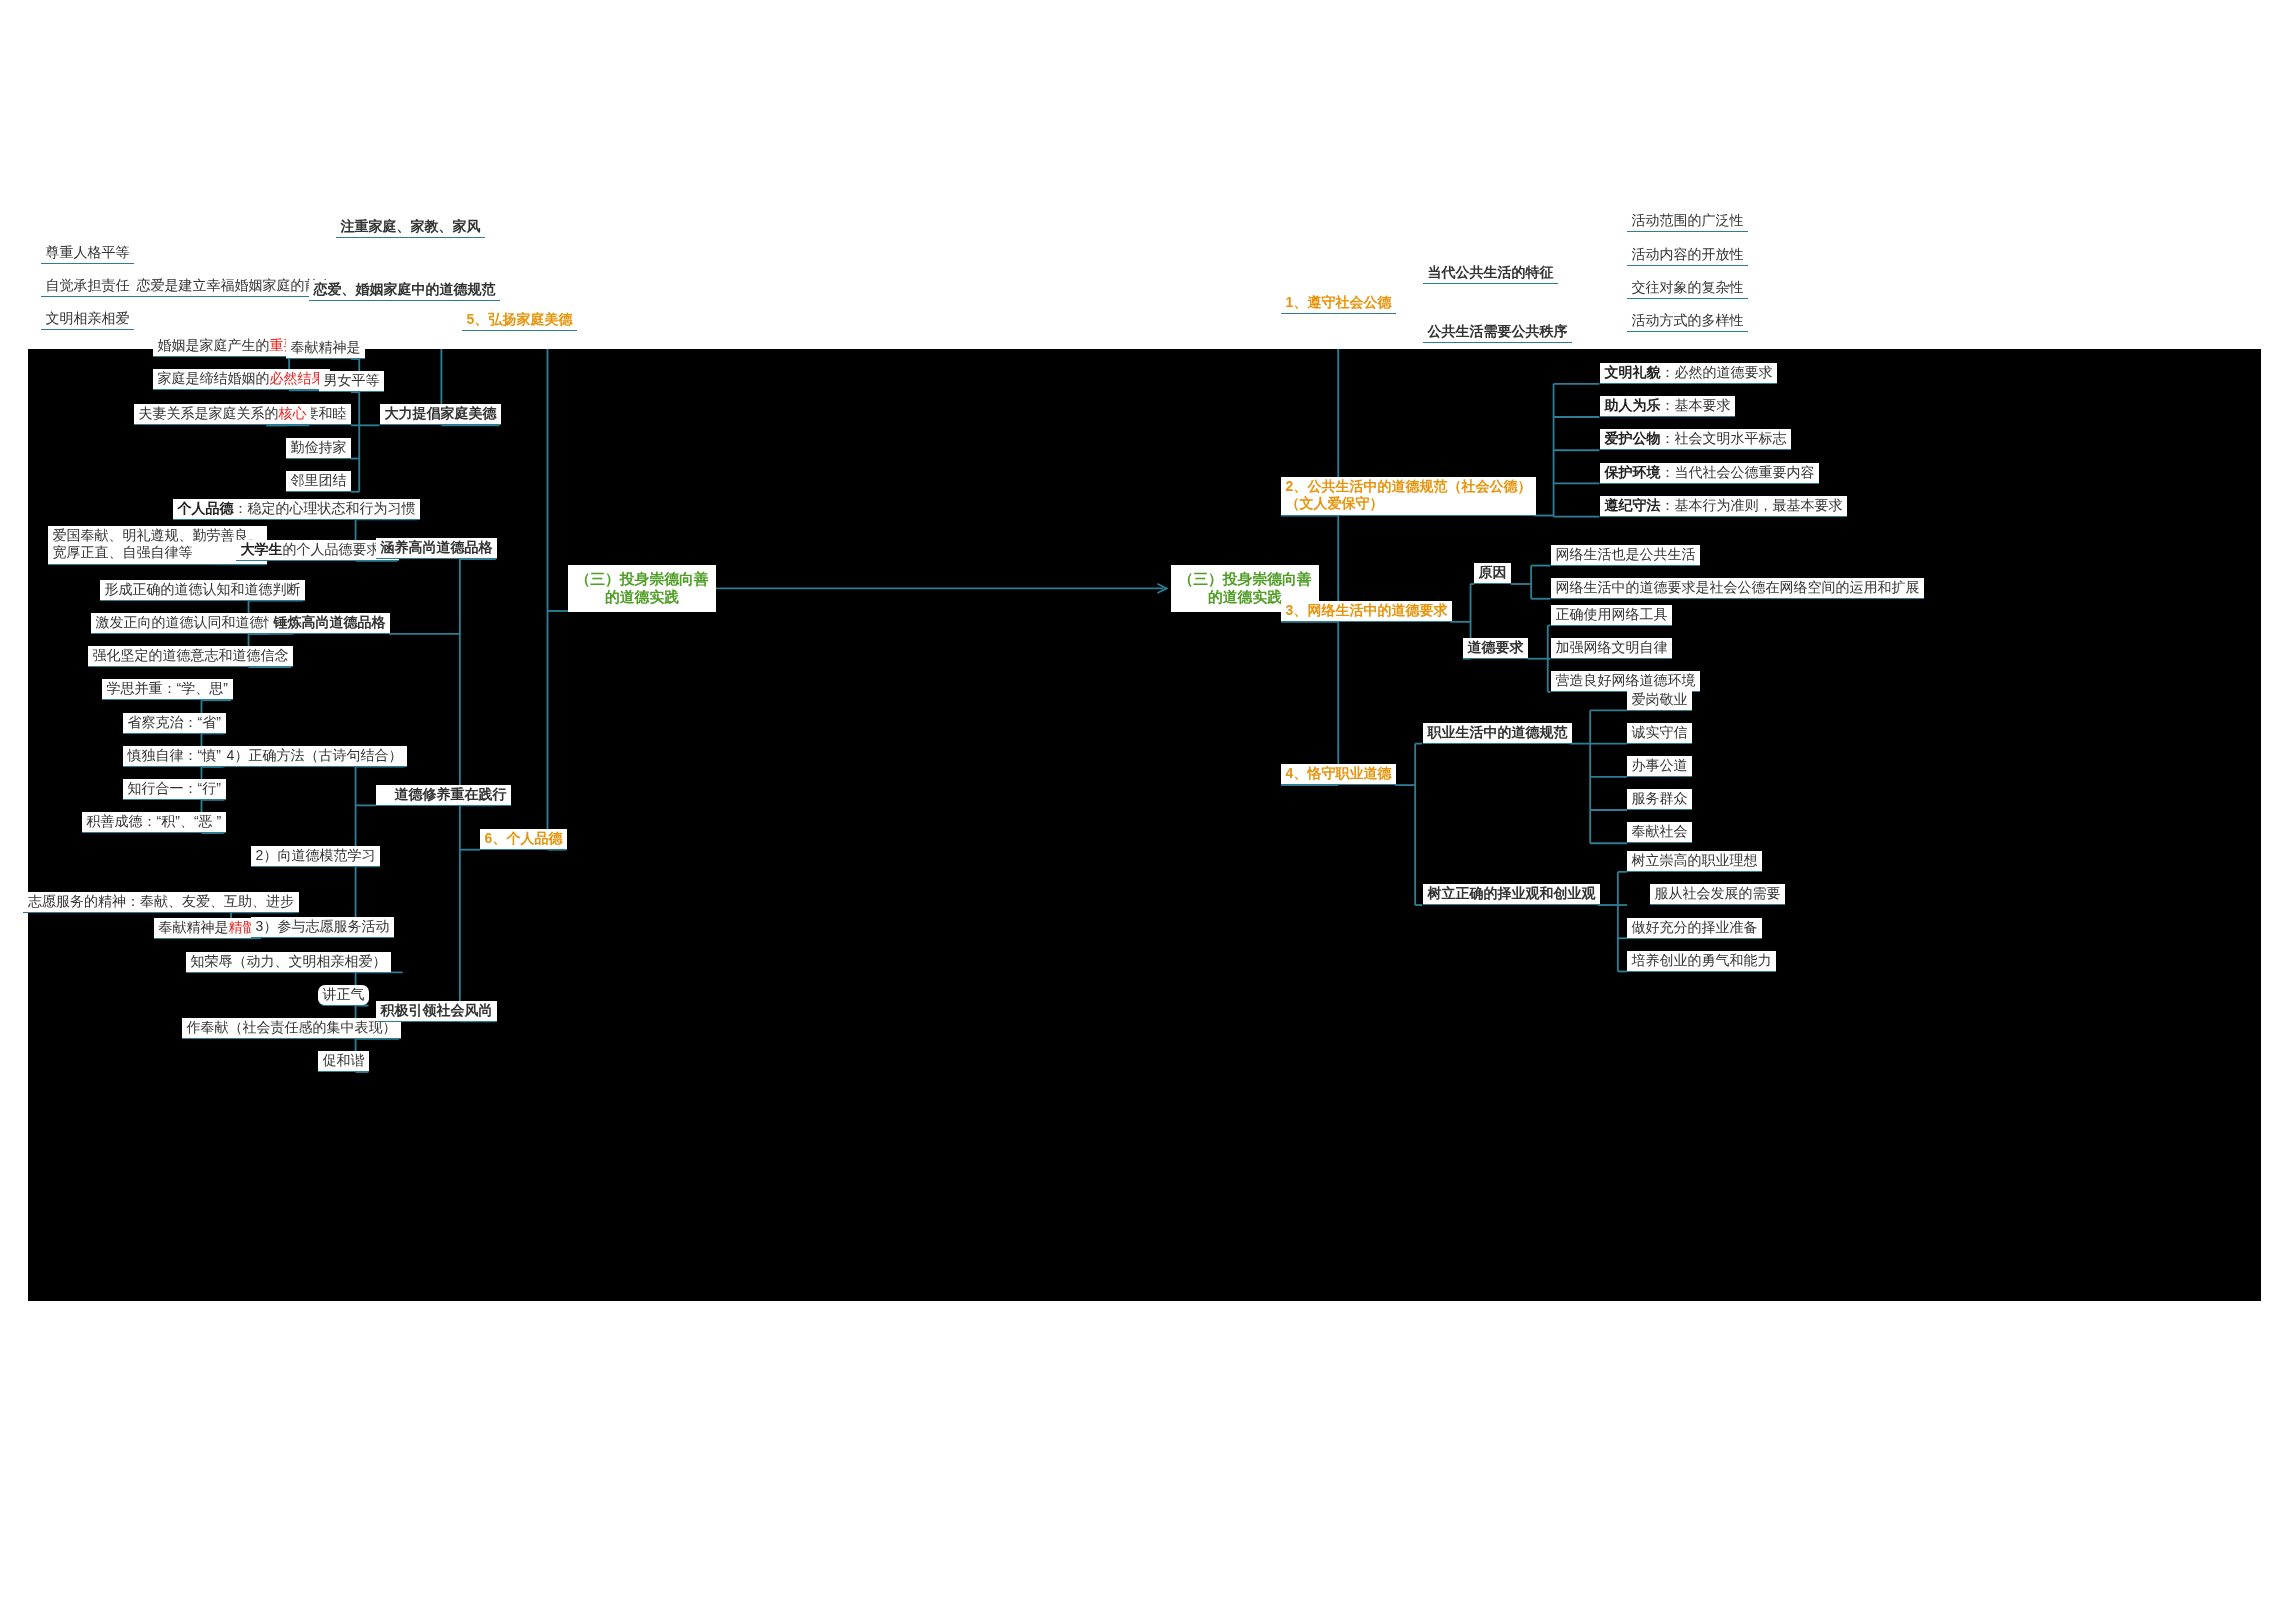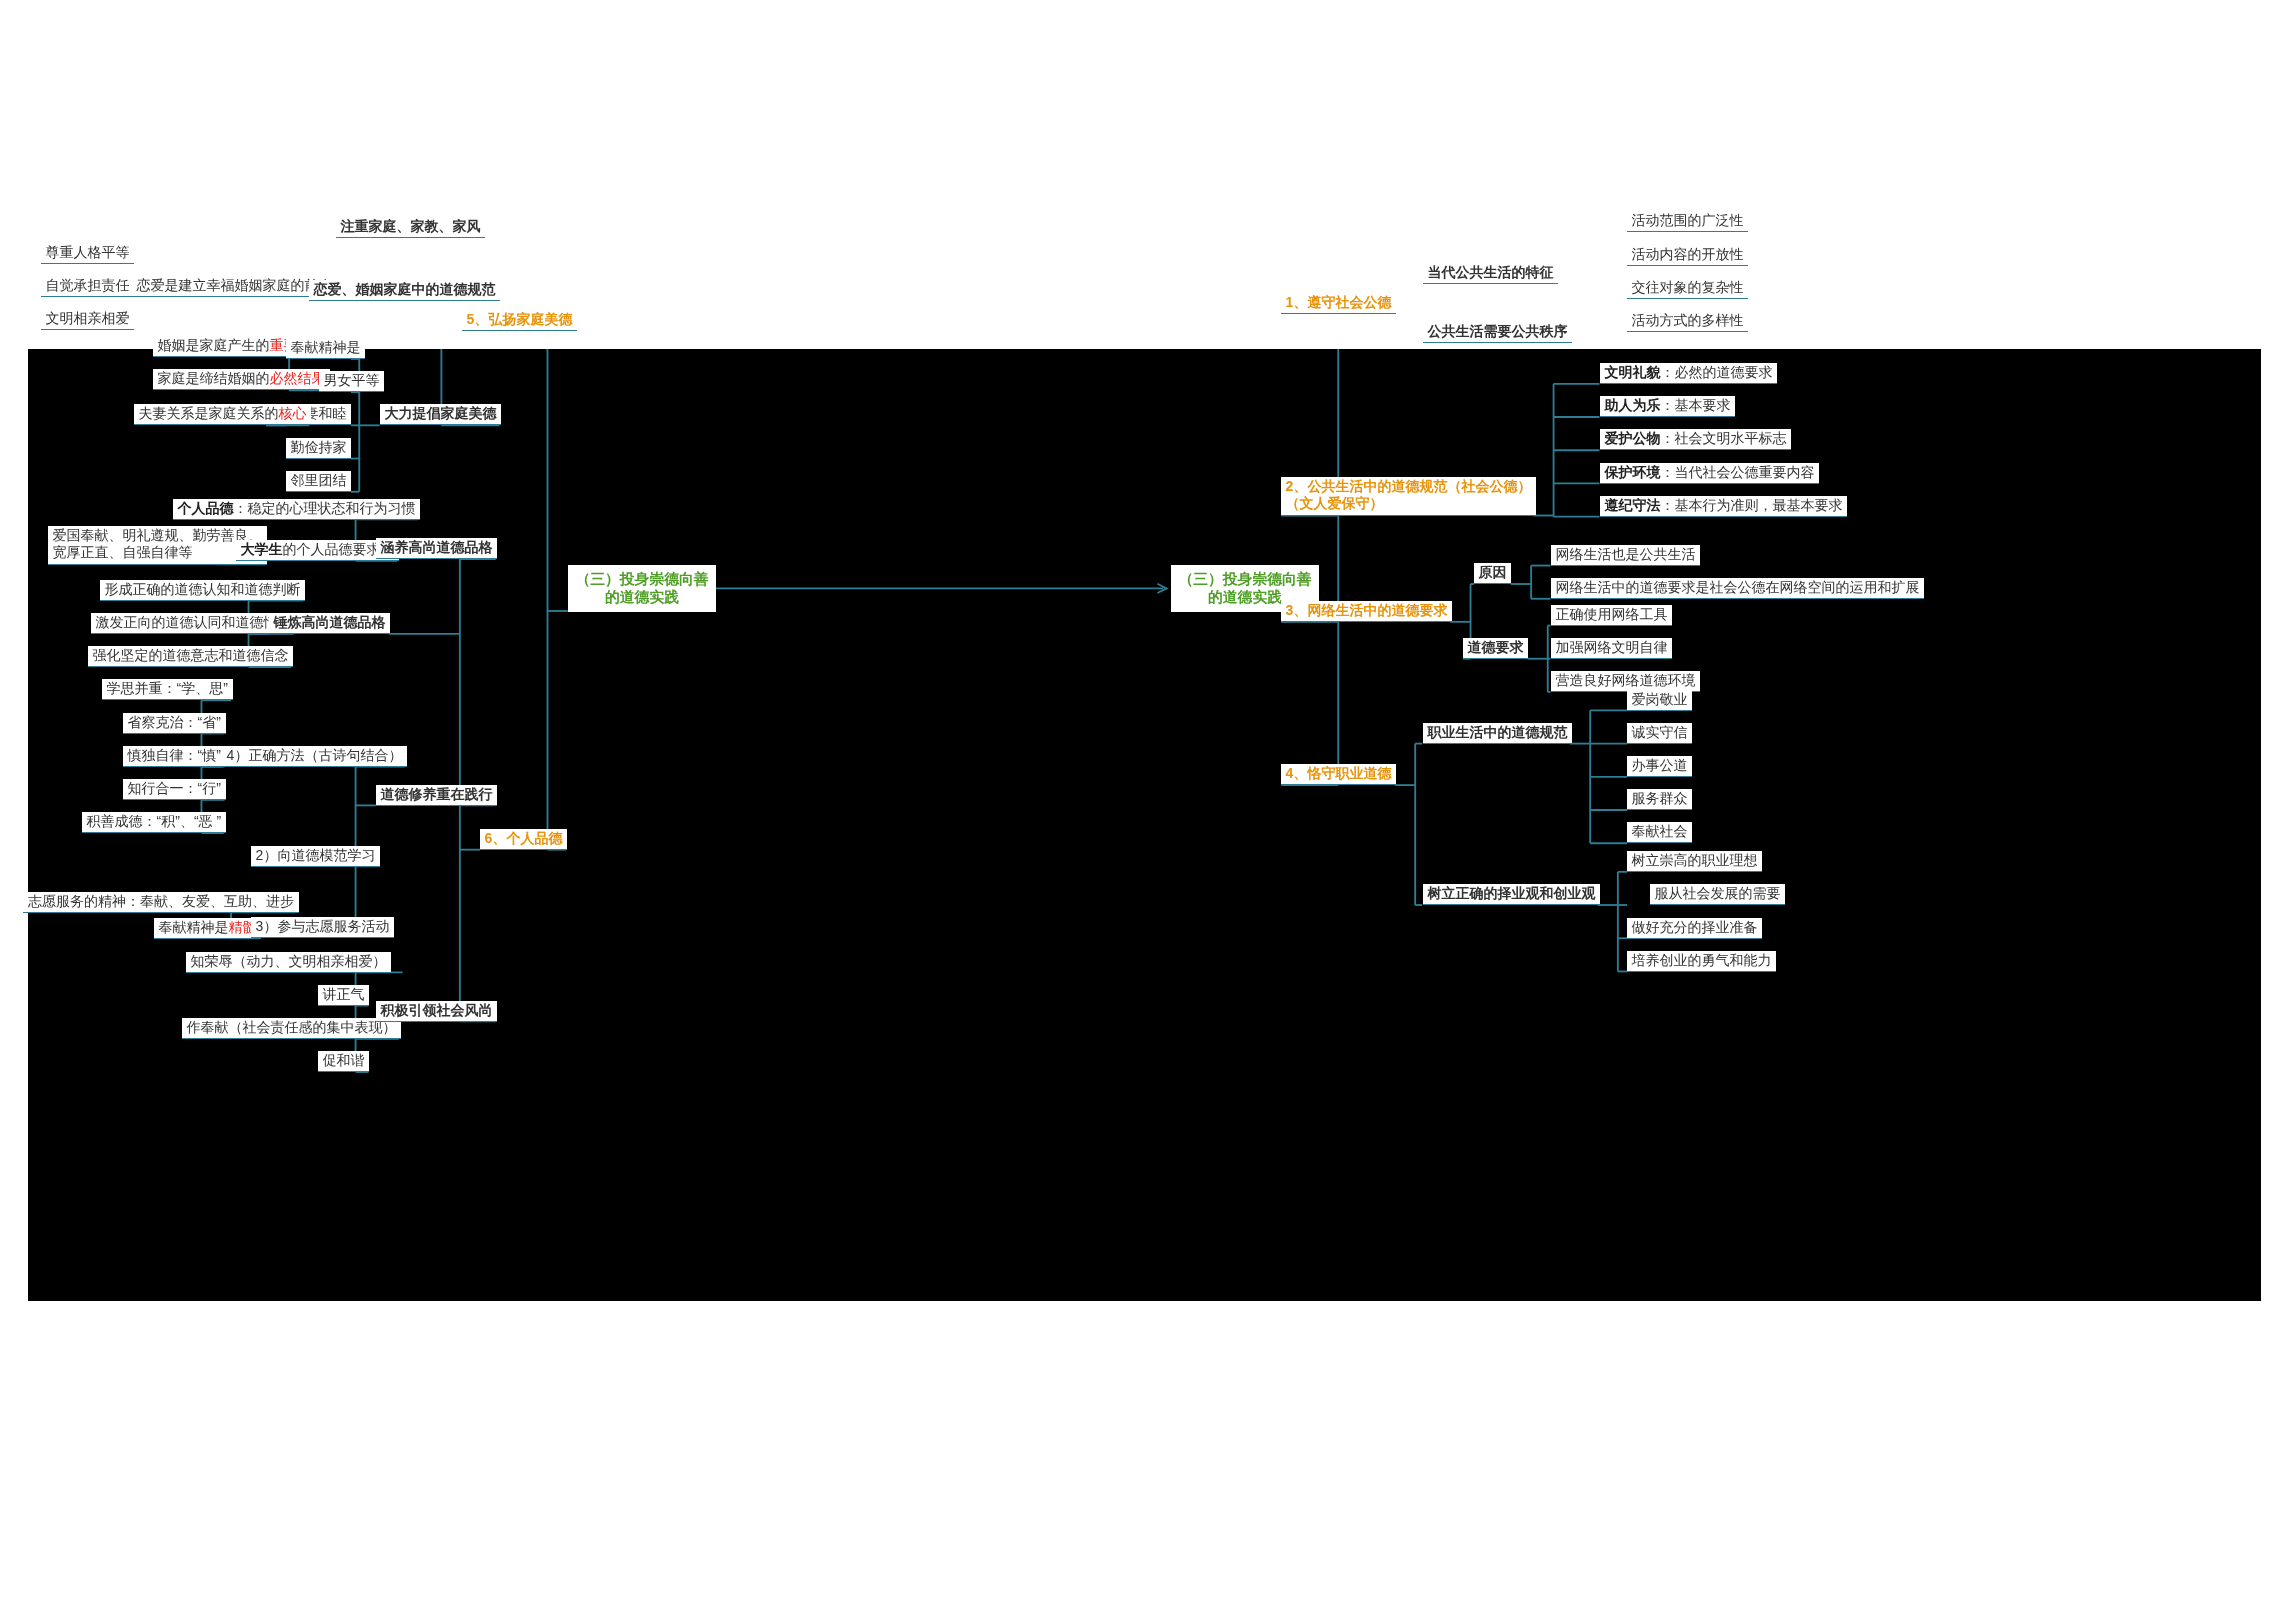--- a/index.html
+++ b/index.html
@@ -198,24 +198,24 @@
     <div class="node lv-leaf" style="left:95px;top:364px;"><span class="t">省察克治：“省”</span></div>
     <div class="node lv-leaf" style="left:95px;top:397px;"><span class="t">慎独自律：“慎”</span></div>
     <div class="node lv-leaf" style="left:95px;top:430px;"><span class="t">知行合一：“行”</span></div>
     <div class="node lv-leaf" style="left:54px;top:463px;"><span class="t">积善成德：“积”、“恶 ”</span></div>
     <div class="node lv-leaf" style="left:194px;top:397px;"><span class="t">4）正确方法（古诗句结合）</span></div>
 
     <div class="node lv-leaf" style="left:223px;top:497px;"><span class="t">2）向道德模范学习</span></div>
     <div class="node lv-leaf" style="left:-4.6px;top:543px;"><span class="t">志愿服务的精神：奉献、友爱、互助、进步</span></div>
     <div class="node lv-leaf" style="left:126px;top:569px;"><span class="t">奉献精神是<span class="red">精髓</span></span></div>
     <div class="node lv-leaf" style="left:223px;top:550px;margin-top:18px;"><span class="t">3）参与志愿服务活动</span></div>
-    <div class="node lv-b" style="left:348px;top:436px;"><span class="t">道德修养重在践行</span></div>
+    <div class="node lv-b" style="left:348px;top:436px;padding-left:14px;"><span class="t">道德修养重在践行</span></div>
 
     <div class="node lv-leaf" style="left:158px;top:603px;"><span class="t">知荣辱（动力、文明相亲相爱）</span></div>
-    <div class="node lv-leaf" style="left:290px;top:636px;"><span class="t">讲正气</span></div>
+    <div class="node lv-leaf" style="left:290px;top:636px;border-radius:7px;"><span class="t">讲正气</span></div>
     <div class="node lv-leaf" style="left:154px;top:669px;"><span class="t">作奉献（社会责任感的集中表现）</span></div>
     <div class="node lv-leaf" style="left:290px;top:702px;"><span class="t">促和谐</span></div>
     <div class="node lv-b" style="left:348px;top:652px;"><span class="t">积极引领社会风尚</span></div>
 
     <div class="node lv-orange" style="left:434px;top:-39px;"><span class="t">5、弘扬家庭美德</span></div>
     <div class="node lv-orange" style="left:452px;top:480px;"><span class="t">6、个人品德</span></div>
 
     <div class="node lv-root" style="left:540px;top:216px;"><span class="t">（三）投身崇德向善
 的道德实践</span></div>
 

